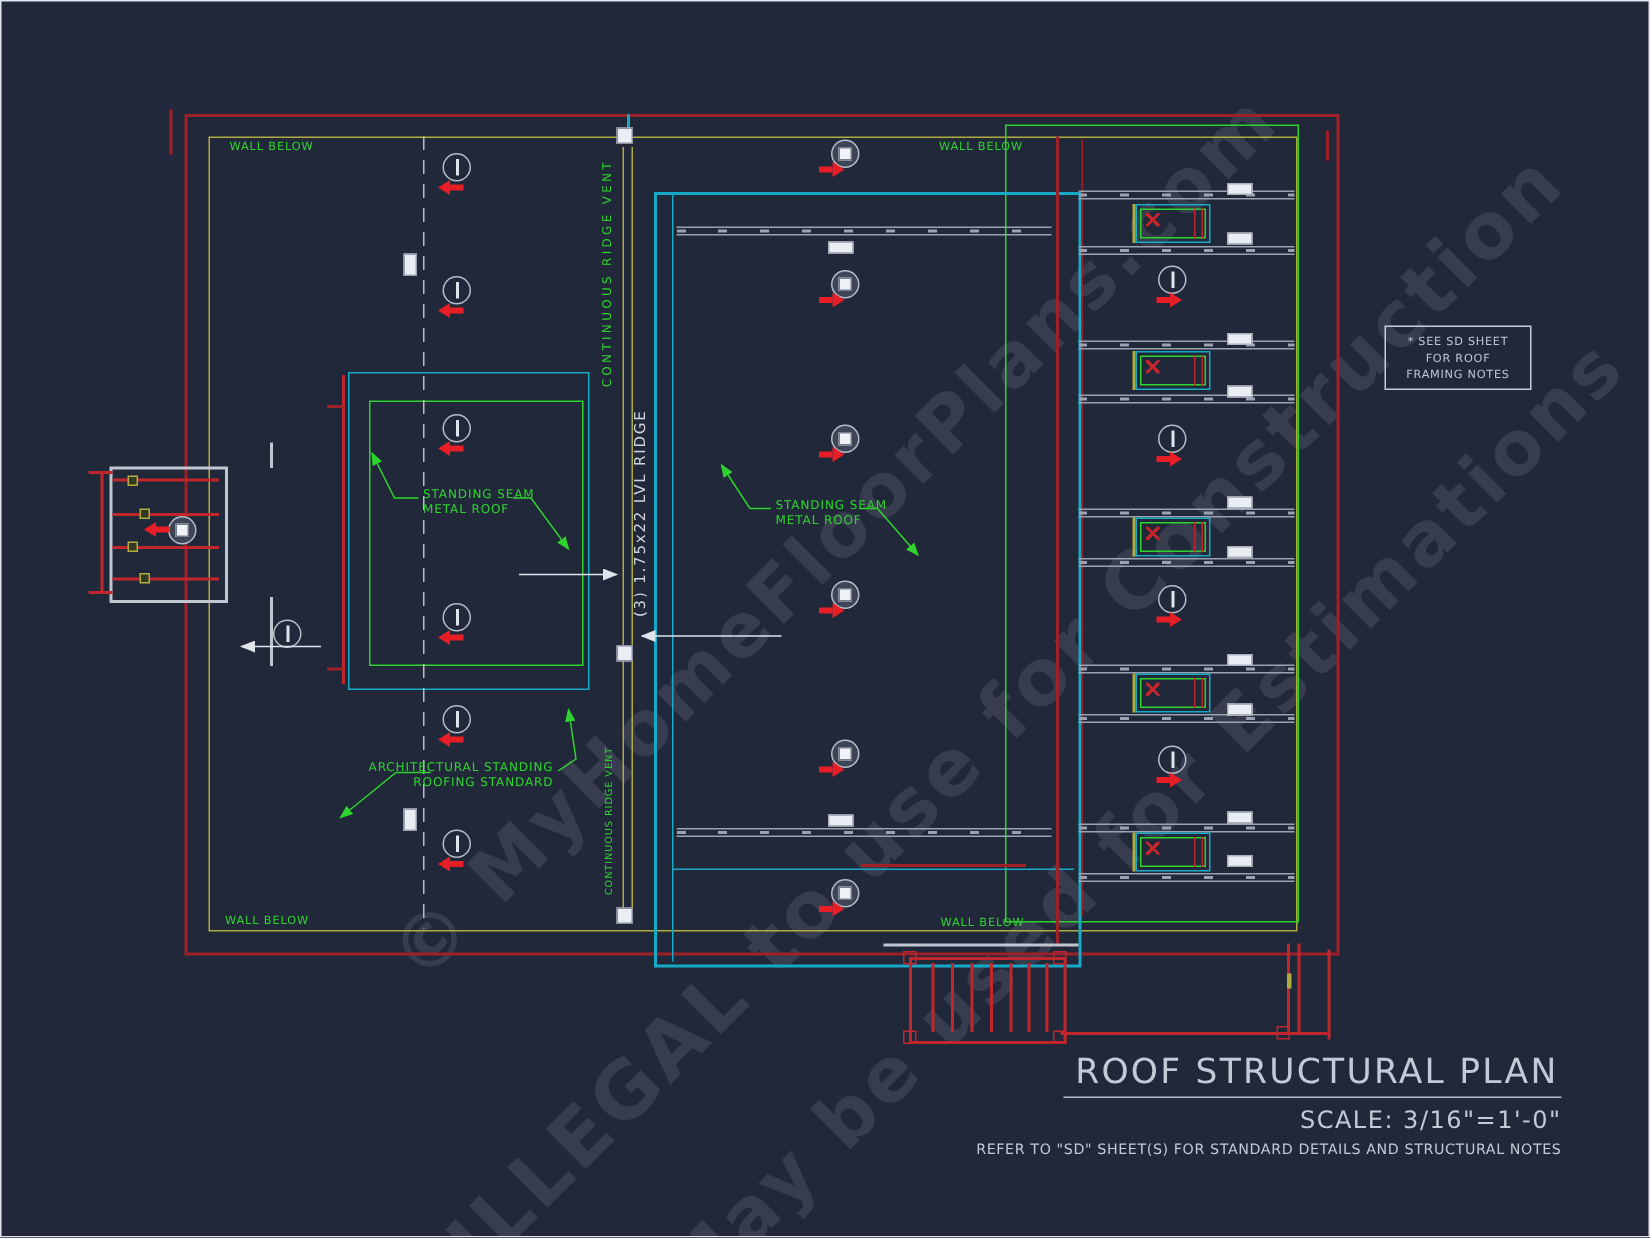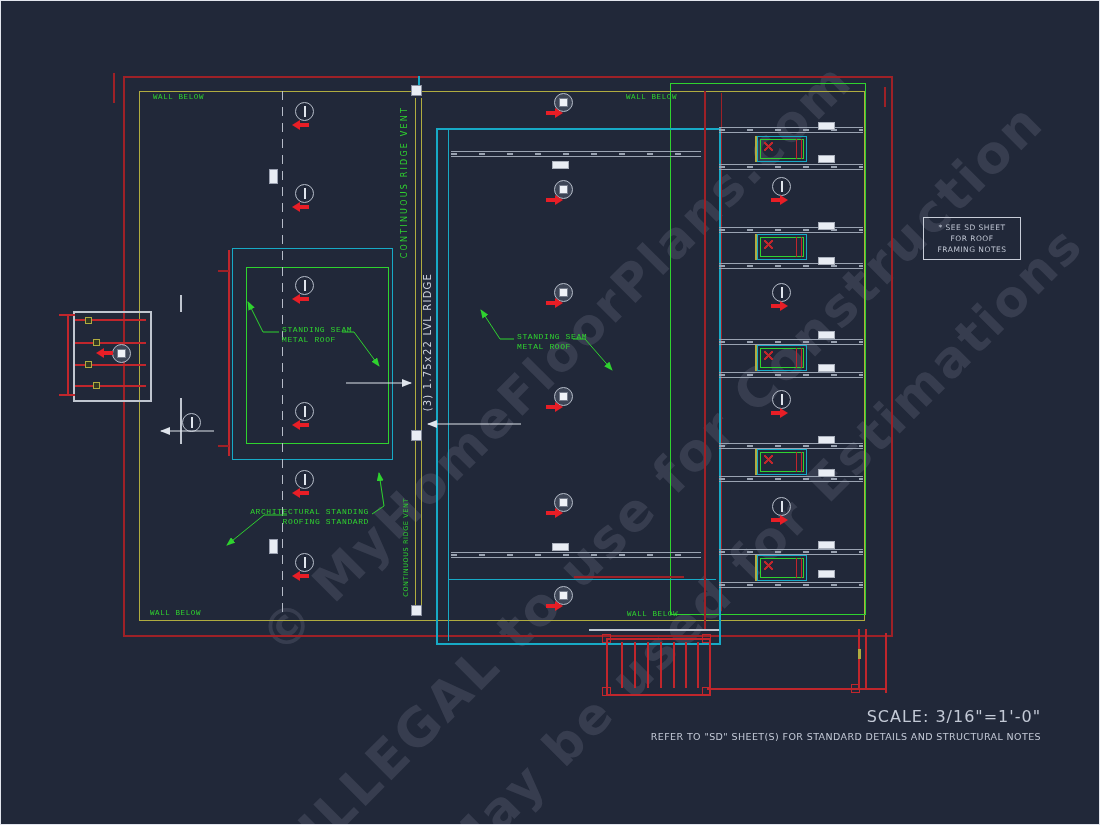--- a/index.html
+++ b/index.html
@@ -50,21 +50,21 @@
   
   .panel{position:absolute;border:1px solid #17aac6;box-sizing:border-box;}
   .panel i{display:block;position:absolute;}
   .panel .g{left:2px;top:2px;right:2px;bottom:2px;border:1px solid #2fd32f;}
   .panel .r1{top:2px;bottom:2px;right:9px;width:1.5px;background:#c0262c;}
   .panel .r2{top:2px;bottom:2px;right:4px;width:1.5px;background:#c0262c;}
   .panel .x{left:6px;top:5px;width:9px;height:9px;
      background:linear-gradient(45deg,transparent 42%,#c0262c 42% 58%,transparent 58%),
                 linear-gradient(-45deg,transparent 42%,#c0262c 42% 58%,transparent 58%);}
   .panel .y{left:-3px;top:-1px;bottom:-1px;width:1.5px;background:#b0ac40;}
-  .greentext{position:absolute;color:#2fd32f;font-size:7.5px;letter-spacing:0.6px;white-space:nowrap;font-family:Liberation Mono, monospace;}
+  .greentext{position:absolute;color:#2fd32f;font-size:7.5px;letter-spacing:0.6px;white-space:nowrap;}
   .vtext{position:absolute;writing-mode:vertical-rl;transform:rotate(180deg);white-space:nowrap;}
   .vent-top{color:#2fd32f;font-size:8px;letter-spacing:2.2px;}
   .vent-bot{color:#2fd32f;font-size:6.5px;letter-spacing:0.6px;}
   .lvl{color:#cfd4de;font-size:10px;letter-spacing:1.2px;}
   .leader-note{line-height:10px;font-size:8px;}
   .note-box{position:absolute;border:1px solid #c8cdd8;color:#bfc5d2;font-size:7.5px;
      text-align:center;line-height:11px;padding:4px 5px;letter-spacing:0.5px;}
   .titleblock{position:absolute;right:58px;top:701px;text-align:right;color:#c3c9d6;}
   .tb-title{display:inline-block;font-size:23px;letter-spacing:1.5px;border-bottom:1.5px solid #b9bfcc;padding:0 2px 3px 8px;}
   .tb-scale{font-size:16px;margin-top:5px;letter-spacing:1px;}
@@ -168,20 +168,21 @@
     <span>ROOFING STANDARD</span>
   </div>
 
   <div class="note-box" style="left:922px;top:216px;width:86px;">
     <div>* SEE SD SHEET</div>
     <div>FOR ROOF</div>
     <div>FRAMING NOTES</div>
   </div>
 
   <div class="titleblock">
+    <div class="tb-title">ROOF STRUCTURAL PLAN</div>
     <div class="tb-scale">SCALE: 3/16"=1'-0"</div>
     <div class="tb-note">REFER TO "SD" SHEET(S) FOR STANDARD DETAILS AND STRUCTURAL NOTES</div>
   </div>
 
 <div class="marker bar" style="left: 294px; top: 101px;"></div>
     <div class="rarrow left" style="left: 291px; top: 119px;"></div>
     <div class="marker bar" style="left: 294px; top: 183px;"></div>
     <div class="rarrow left" style="left: 291px; top: 201px;"></div>
     <div class="marker bar" style="left: 294px; top: 275px;"></div>
     <div class="rarrow left" style="left: 291px; top: 293px;"></div>

